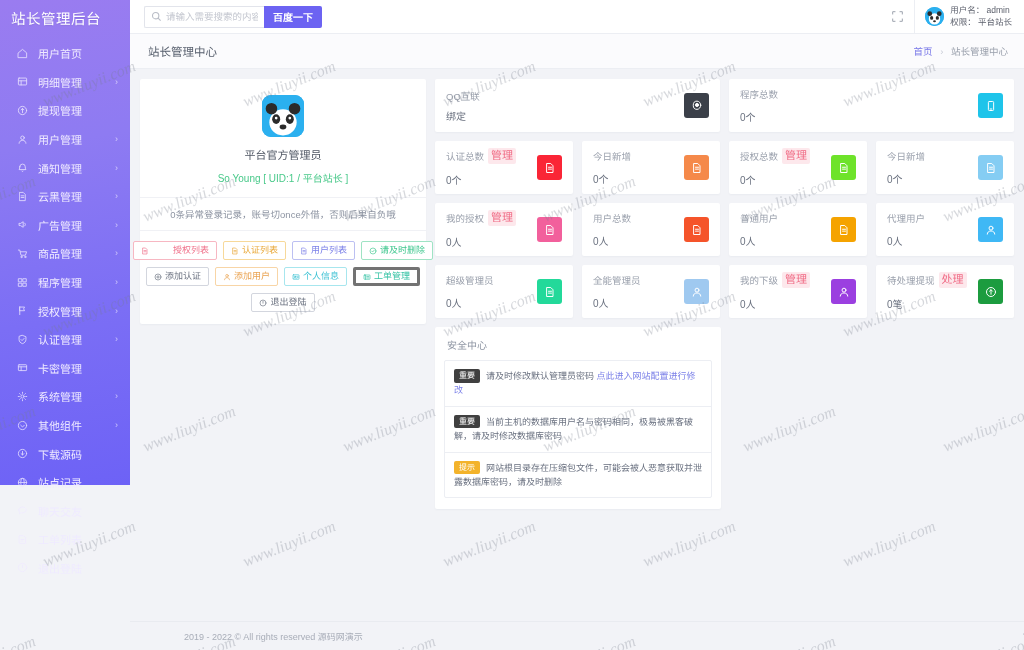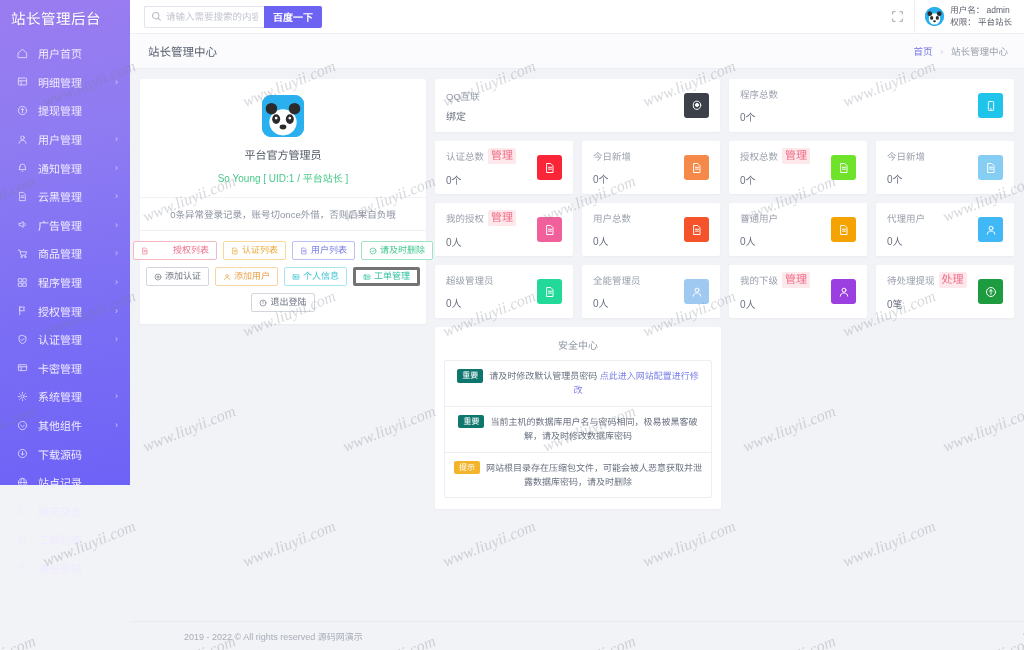--- a/index.html
+++ b/index.html
@@ -159,34 +159,34 @@
   }
   .stat-value { font-size: 10px; color: #6b7280; }
   .stat-icon {
     width: 25px; height: 25px; border-radius: 3px; flex: 0 0 25px;
     display: flex; align-items: center; justify-content: center;
   }
   .stat-icon svg { width: 12px; height: 12px; display: block; }
   .stat-card.qq .stat-label { margin-bottom: 5px; }
 
   
-  .sec { margin-top: 9px; width: 286px; text-align: center; }
+  .sec { margin-top: 9px; width: 286px; }
   .sec-head { padding: 10px 12px 8px; font-size: 10px; color: #8d94a2; }
   .sec-body { padding: 0 9px 11px; }
   .sec-list { border: 1px solid #eceef3; border-radius: 2px; }
   .sec-item {
     padding: 8px 9px; font-size: 9px; color: #6a7180; line-height: 1.6;
     border-bottom: 1px solid #eceef3;
   }
   .sec-item:last-child { border-bottom: none; }
   .tag {
     display: inline-block; font-size: 8px; color: #fff; padding: 2px 5px;
     border-radius: 2px; margin-right: 6px; line-height: 1.2; vertical-align: 1px;
   }
-  .tag.important { background: #0f766e; }
+  .tag.important { background: #404040; }
   .tag.tip { background: #f3b32b; }
   .sec-link { color: #7b80e8; text-decoration: none; cursor: pointer; }
 
   
   .footer {
     position: absolute; left: 130px; top: 621px; width: 1004px; height: 29px;
     background: #f2f3f7; display: flex; align-items: center;
     font-size: 9px; color: #a8adb8; border-top: 1px solid #e9ebf0; padding-left: 36px;
   }
   .footer-left { margin-left: 18px; }

